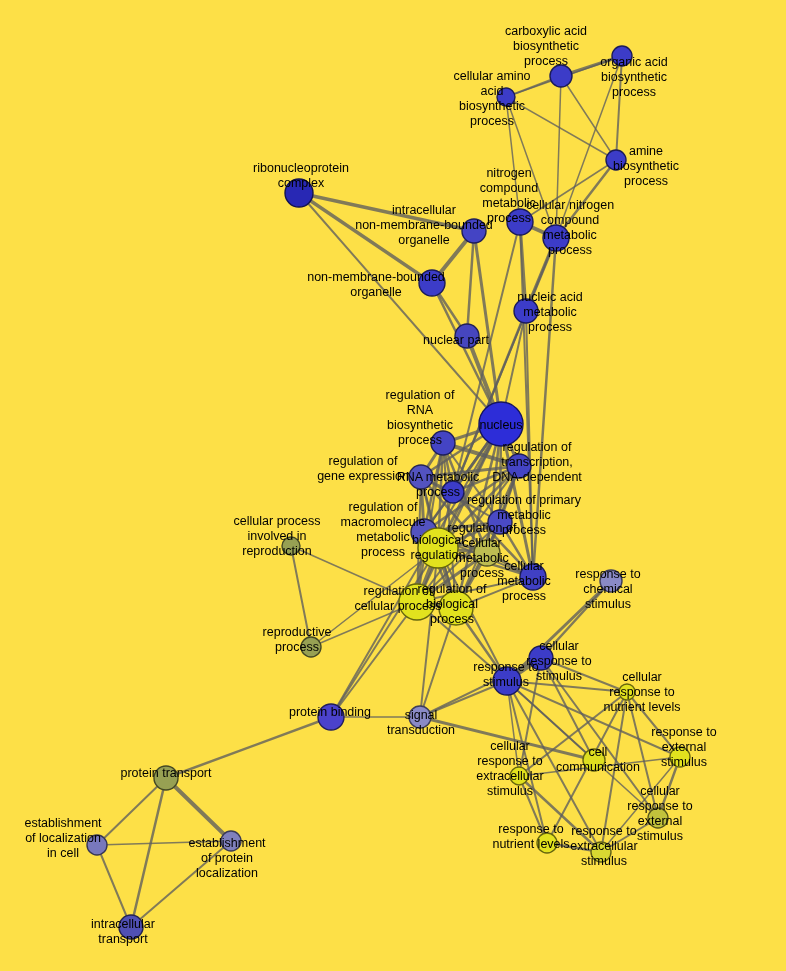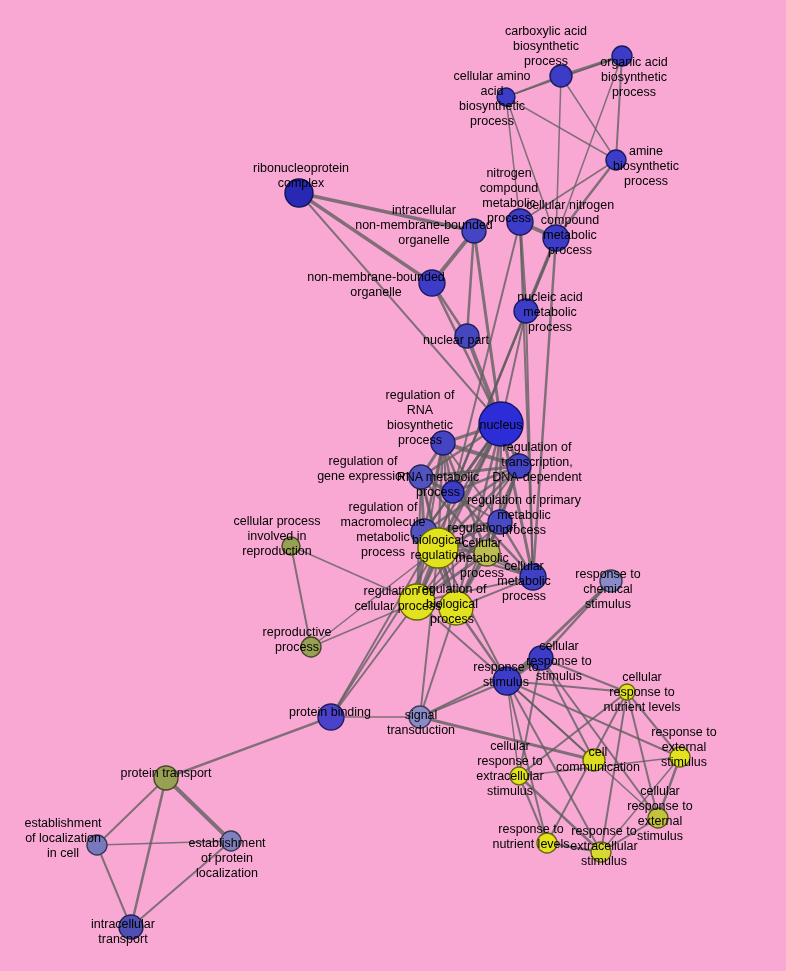--- a/index.html
+++ b/index.html
@@ -5,21 +5,21 @@
   html, body {
     margin: 0;
     padding: 0;
     background: #ffffff;
     font-family: "Liberation Sans", sans-serif;
   }
   .canvas {
     position: relative;
     width: 786px;
     height: 971px;
-    background: #f9a8d4;
+    background: #fde047;
     overflow: hidden;
   }
   svg { display: block; }
   text {
     font-family: "Liberation Sans", sans-serif;
     fill: #000000;
     paint-order: stroke;
   }
 </style>
 </head>

